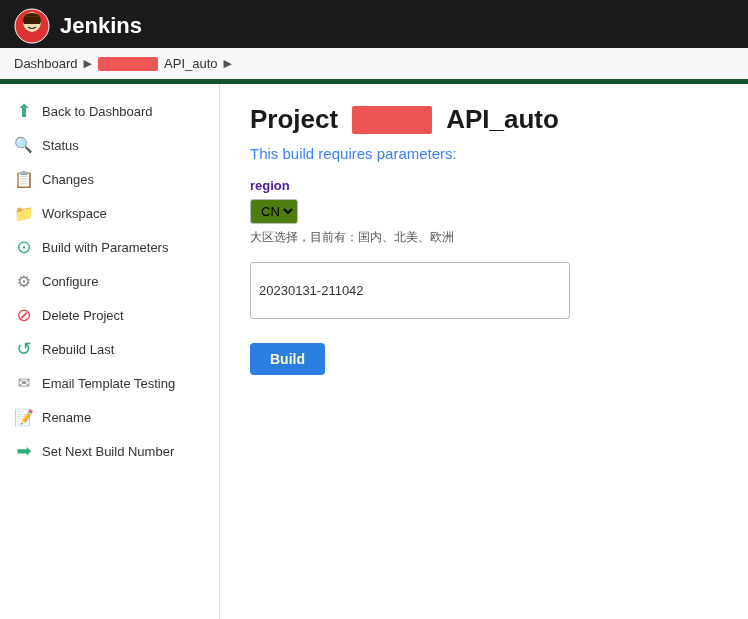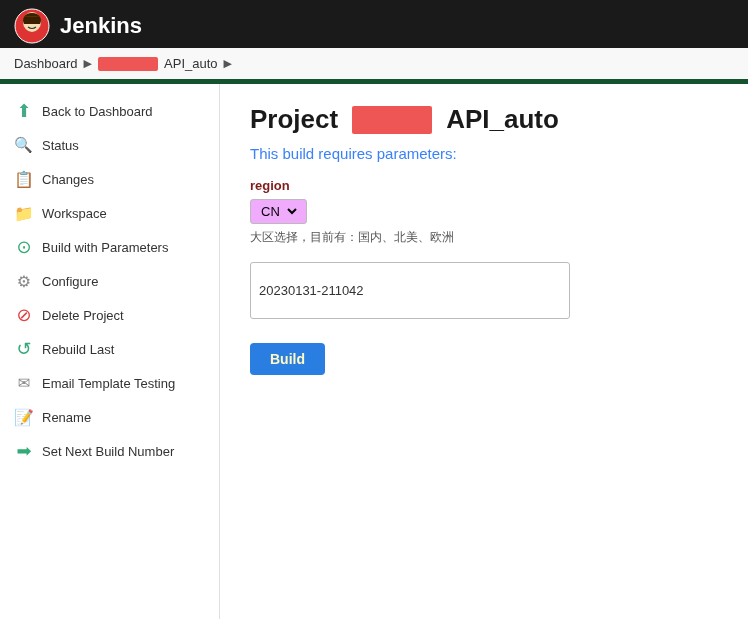--- a/index.html
+++ b/index.html
@@ -131,35 +131,35 @@
     .requires-params {
       color: #3b82f6;
       font-size: 15px;
       margin-bottom: 16px;
     }
 
     .param-label {
       font-size: 13px;
       font-weight: bold;
       margin-bottom: 6px;
-      color: #7f1d1d;
+      color: #4c1d95;
     }
 
     .param-group {
       margin-bottom: 16px;
     }
 
     .param-select {
       display: flex;
       align-items: flex-start;
       border: 1px solid #bbb;
       border-radius: 3px;
       padding: 3px 6px;
-      width: 57px;
-      background: #f0abfc;
+      width: 48px;
+      background: #4d7c0f;
       font-size: 13px;
       cursor: pointer;
       position: relative;
     }
     .param-select select {
       border: none;
       background: transparent;
       font-size: 13px;
       cursor: pointer;
       outline: none;

